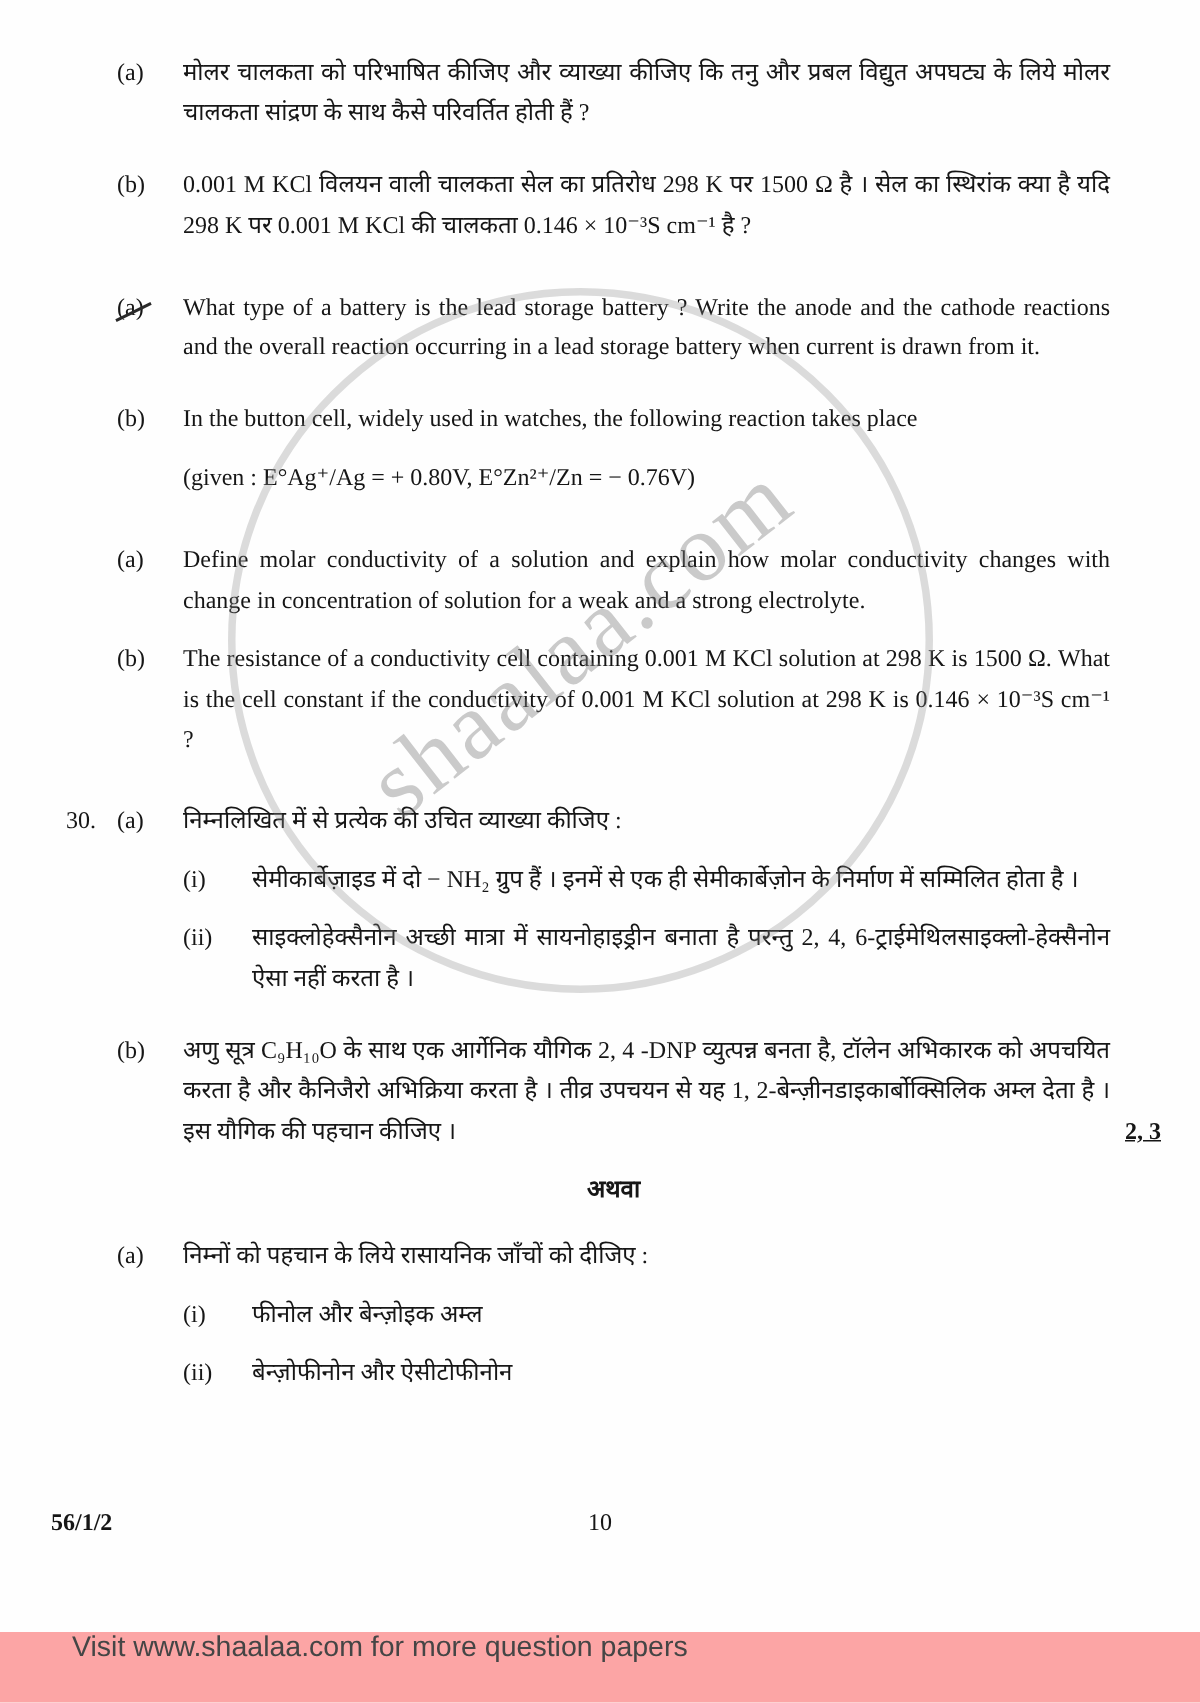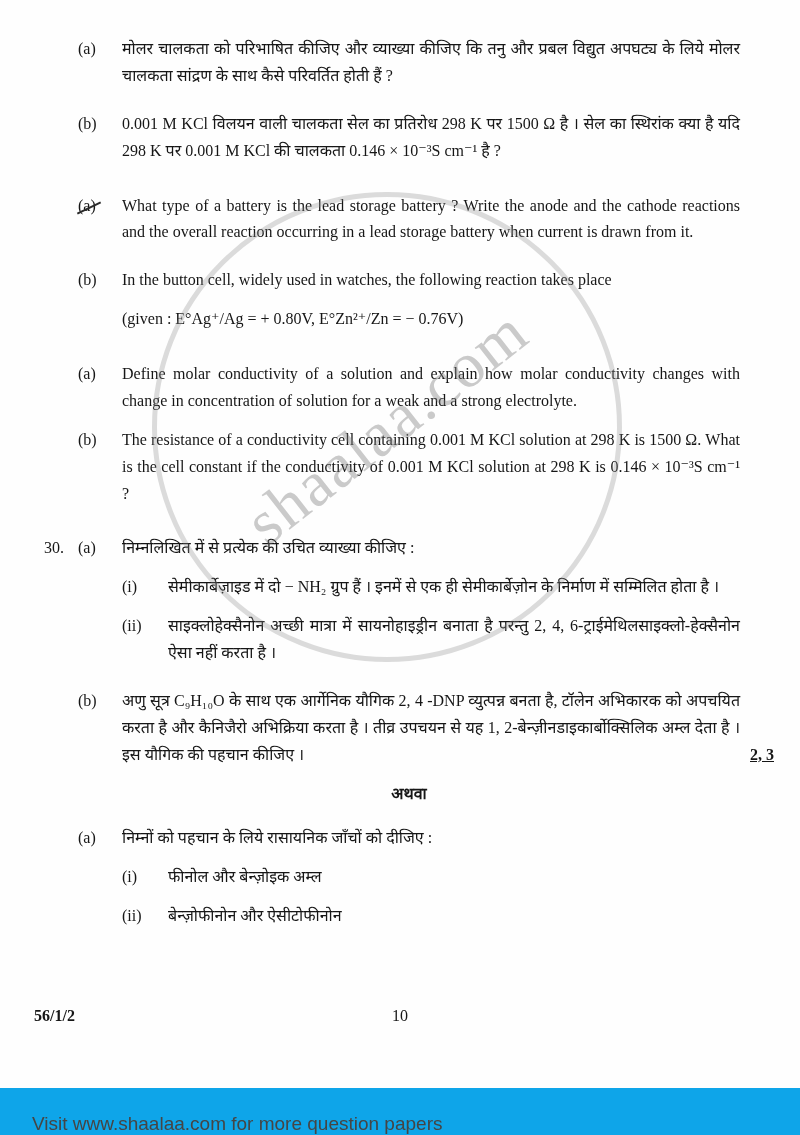--- a/index.html
+++ b/index.html
@@ -54,23 +54,23 @@
     color: rgba(125,125,125,0.40);
   }
   .footer {
     position: absolute; left: 0; right: 0; bottom: 57px; height: 24px;
     font-size: 16px; z-index: 1;
   }
   .paper-code { position: absolute; left: 34px; font-weight: bold; }
   .page-number { position: absolute; left: 50%; transform: translateX(-50%); }
   .bottom-bar {
     position: absolute; left: 0; right: 0; bottom: 0; height: 47px;
-    background: #0ea5e9;
-    display: flex; align-items: flex-end;
-    padding-left: 32px; box-sizing: border-box;
+    background: #fca5a5;
+    display: flex; align-items: flex-start;
+    padding-left: 48px; box-sizing: border-box;
     font-family: "Liberation Sans", "DejaVu Sans", sans-serif;
     font-size: 19px; color: #454545;
     z-index: 3;
   }
 </style>
 </head>
 <body>
 
 <div class="page">
 

